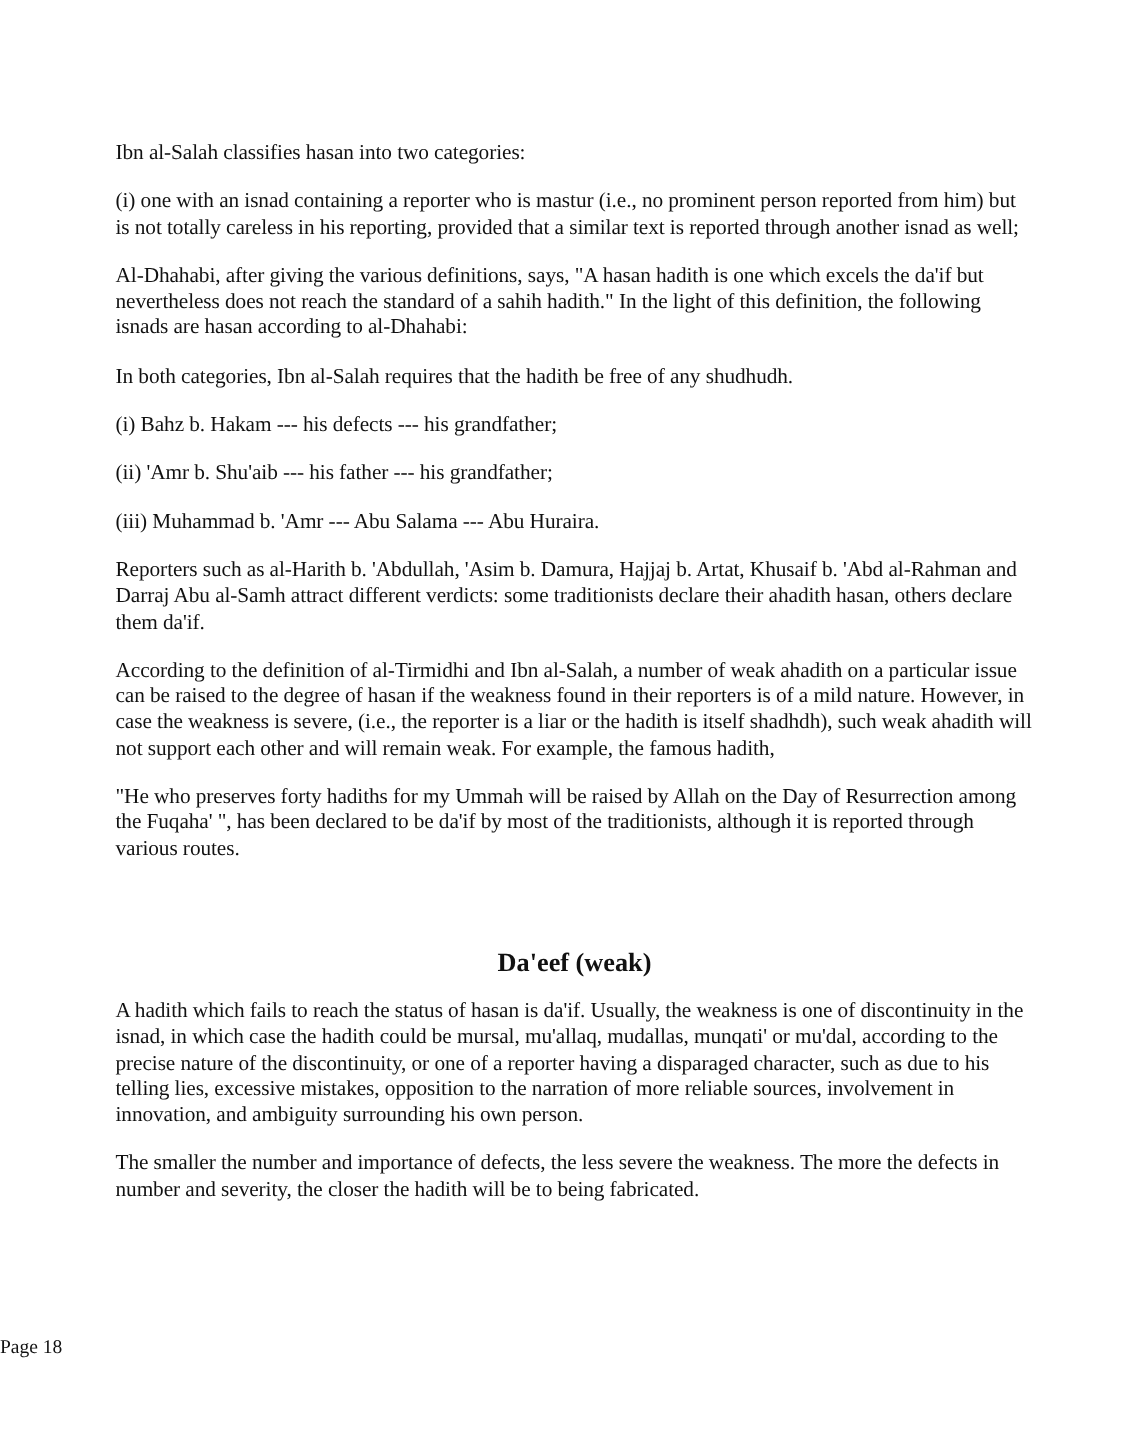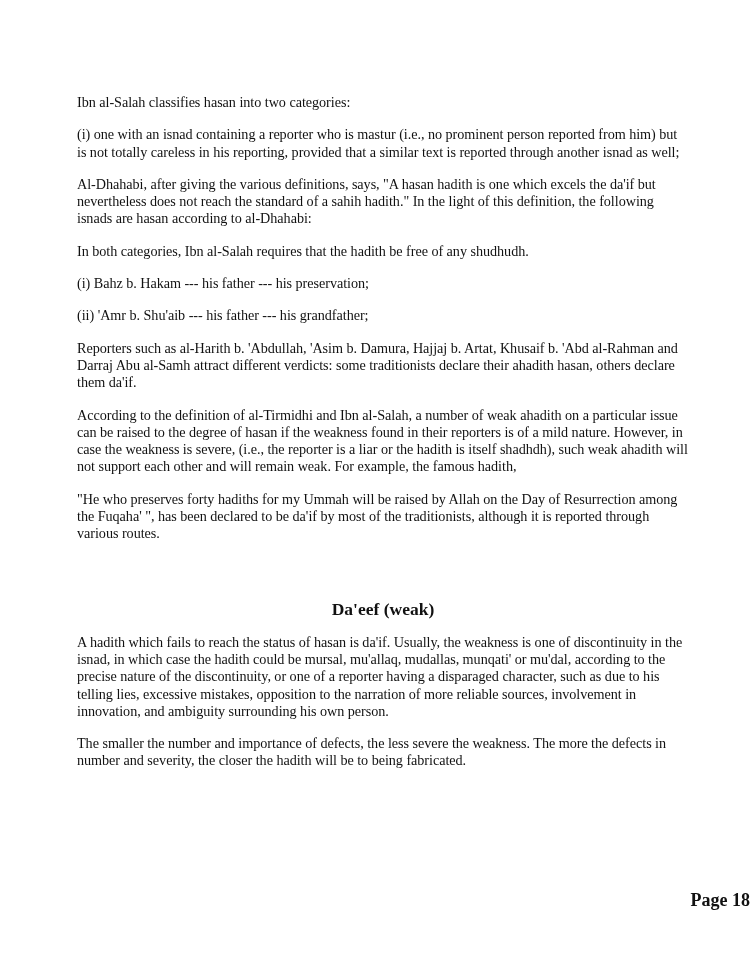--- a/index.html
+++ b/index.html
@@ -36,35 +36,35 @@
       font-weight: bold;
       margin: 0 0 14px 0;
       line-height: 22px;
       text-align: center;
     }
     .footer {
       position: absolute;
       top: 890px;
       left: 0;
       width: 750px;
-      text-align: right;
-      font-size: 18px;
-      font-weight: bold;
+      text-align: left;
+      font-size: 13px;
     }
   </style>
 </head>
 <body>
 
 <div class="page">
   <p>Ibn al-Salah classifies hasan into two categories:</p>
   <p>(i) one with an isnad containing a reporter who is mastur (i.e., no prominent person reported from him) but is not totally careless in his reporting, provided that a similar text is reported through another isnad as well;</p>
   <p>Al-Dhahabi, after giving the various definitions, says, "A hasan hadith is one which excels the da'if but nevertheless does not reach the standard of a sahih hadith." In the light of this definition, the following isnads are hasan according to al-Dhahabi:</p>
   <p>In both categories, Ibn al-Salah requires that the hadith be free of any shudhudh.</p>
-  <p>(i) Bahz b. Hakam --- his father --- his preservation;</p>
+  <p>(i) Bahz b. Hakam --- his defects --- his grandfather;</p>
   <p>(ii) 'Amr b. Shu'aib --- his father --- his grandfather;</p>
+  <p>(iii) Muhammad b. 'Amr --- Abu Salama --- Abu Huraira.</p>
   <p>Reporters such as al-Harith b. 'Abdullah, 'Asim b. Damura, Hajjaj b. Artat, Khusaif b. 'Abd al-Rahman and Darraj Abu al-Samh attract different verdicts: some traditionists declare their ahadith hasan, others declare them da'if.</p>
   <p>According to the definition of al-Tirmidhi and Ibn al-Salah, a number of weak ahadith on a particular issue can be raised to the degree of hasan if the weakness found in their reporters is of a mild nature. However, in case the weakness is severe, (i.e., the reporter is a liar or the hadith is itself shadhdh), such weak ahadith will not support each other and will remain weak. For example, the famous hadith,</p>
   <p>"He who preserves forty hadiths for my Ummah will be raised by Allah on the Day of Resurrection among the Fuqaha' ", has been declared to be da'if by most of the traditionists, although it is reported through various routes.</p>
 
   <div class="gap-large"></div>
 
   <h2>Da'eef (weak)</h2>
   <p>A hadith which fails to reach the status of hasan is da'if. Usually, the weakness is one of discontinuity in the isnad, in which case the hadith could be mursal, mu'allaq, mudallas, munqati' or mu'dal, according to the precise nature of the discontinuity, or one of a reporter having a disparaged character, such as due to his telling lies, excessive mistakes, opposition to the narration of more reliable sources, involvement in innovation, and ambiguity surrounding his own person.</p>
   <p>The smaller the number and importance of defects, the less severe the weakness. The more the defects in number and severity, the closer the hadith will be to being fabricated.</p>
 </div>

